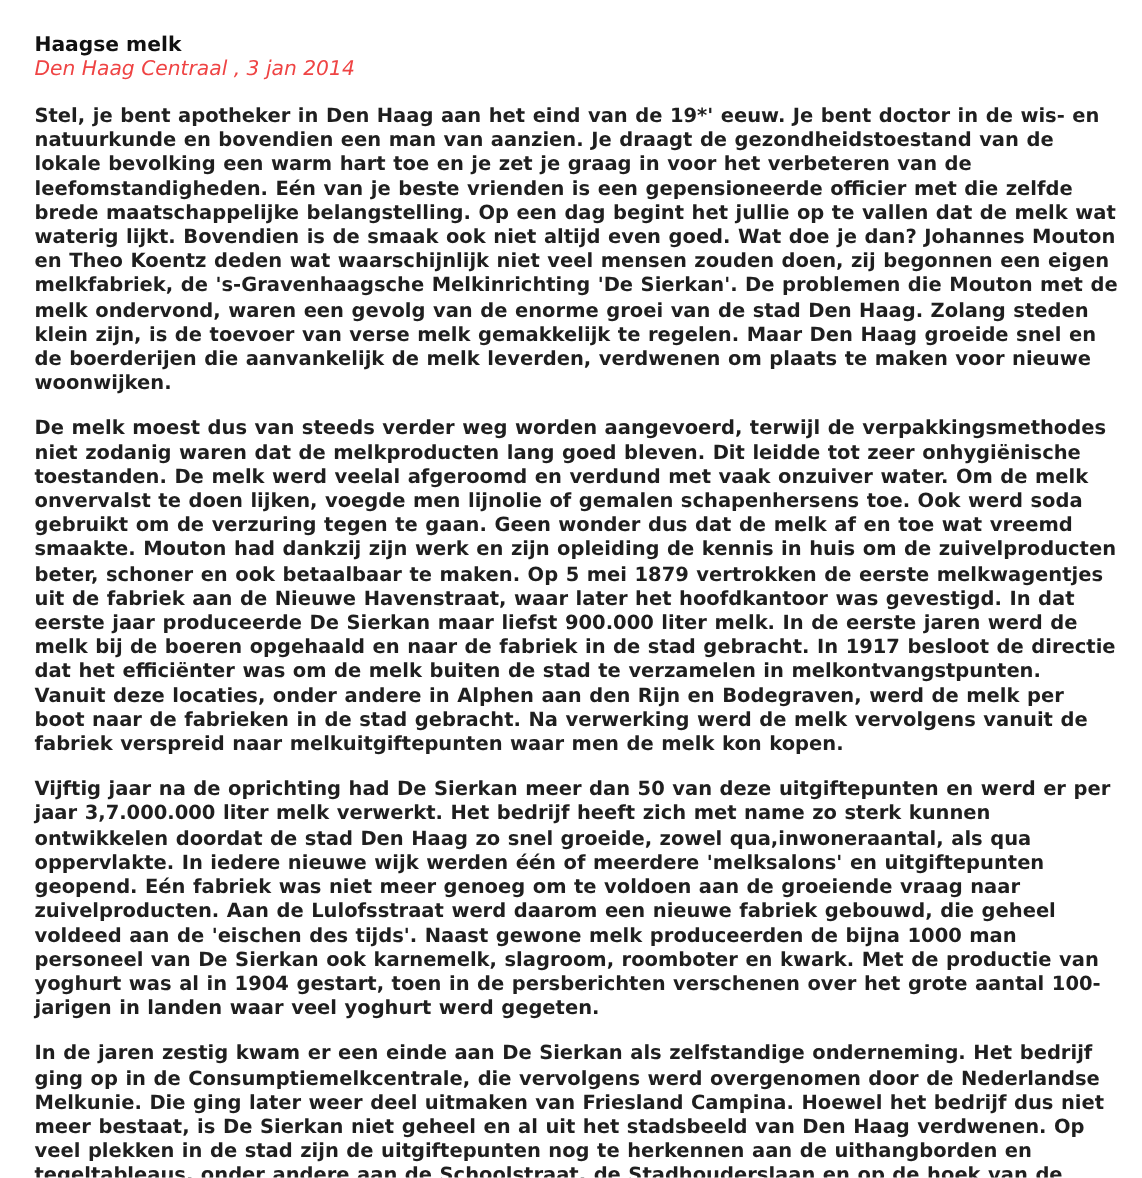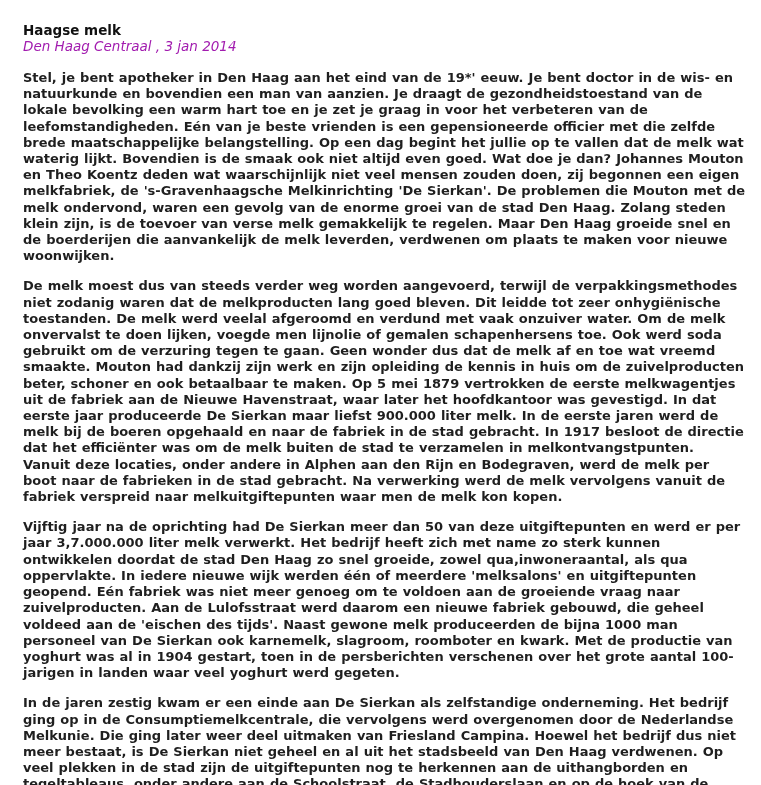--- a/index.html
+++ b/index.html
@@ -27,21 +27,21 @@
     font-size: 13.5px;
     line-height: 16px;
     font-weight: bold;
     color: #111111;
   }
   .byline {
     margin: 0 0 16px 0;
     font-style: italic;
     font-size: 13.5px;
     line-height: 16px;
-    color: #a21caf;
+    color: #ef4444;
   }
   .para {
     margin: 0 0 14px 0;
     word-spacing: 0.5px;
     font-weight: bold;
   }
   .para:last-child {
     margin-bottom: 0;
   }
 </style>

